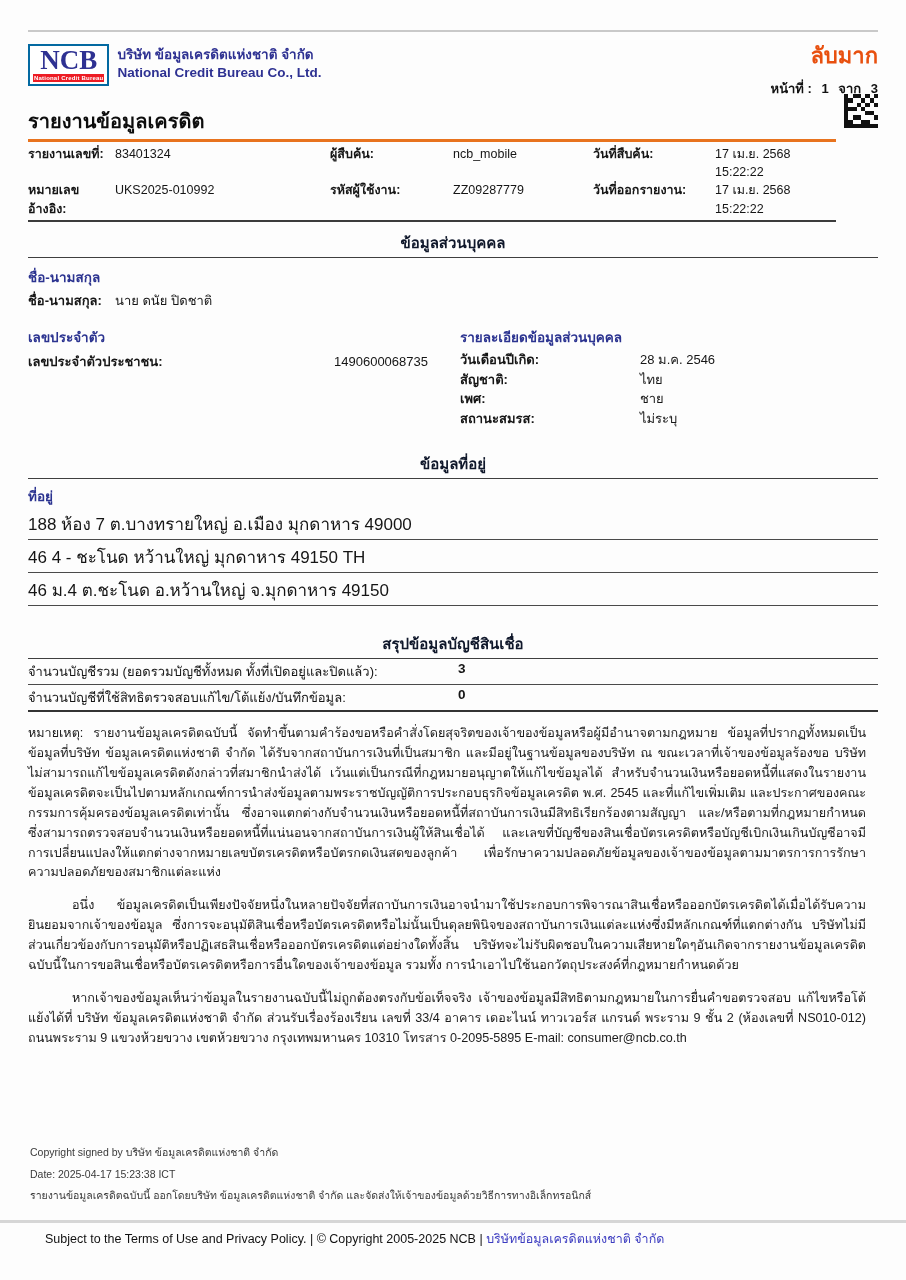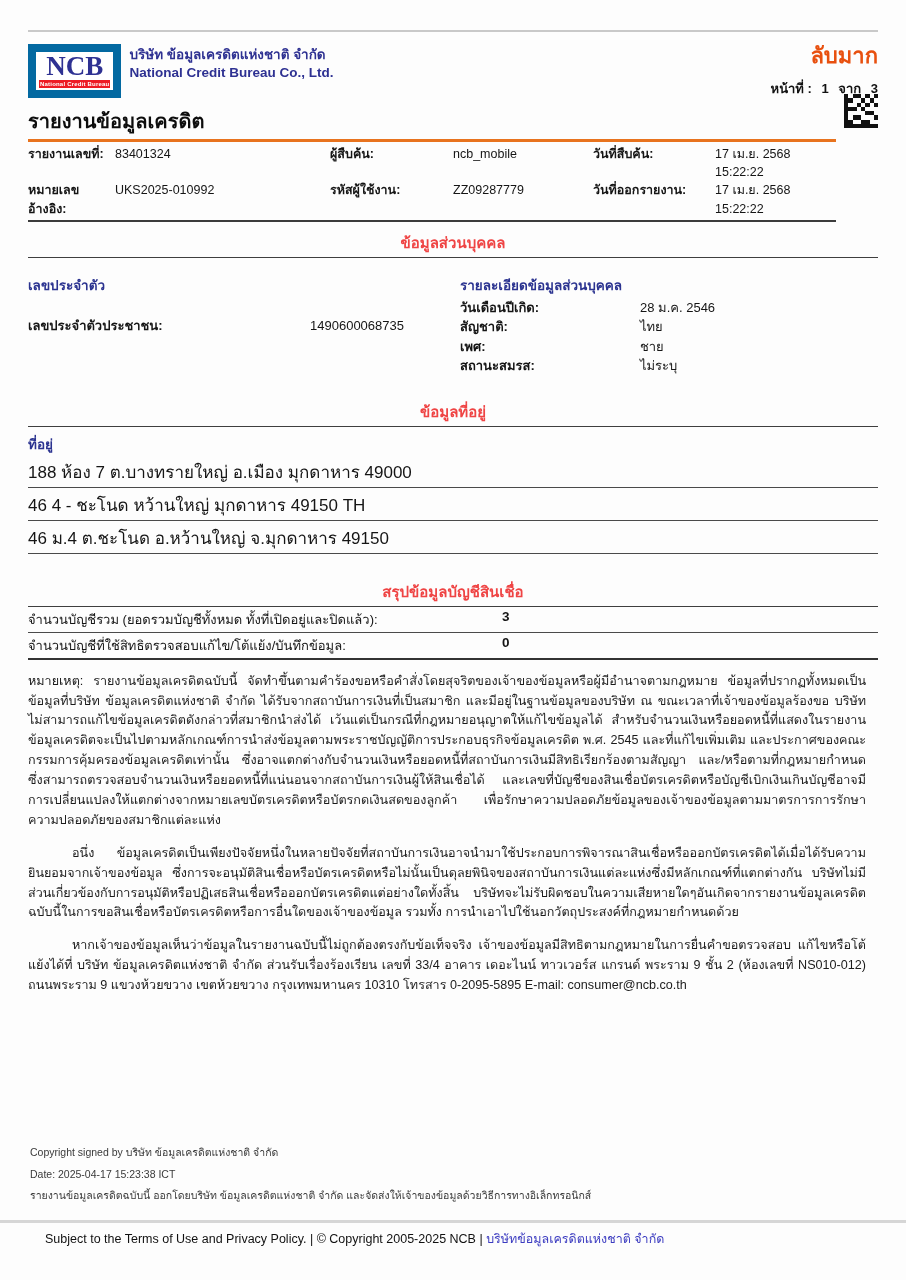--- a/index.html
+++ b/index.html
@@ -8,21 +8,21 @@
     font-family:"Liberation Sans","DejaVu Sans",sans-serif;
     color:#151515;-webkit-font-smoothing:antialiased;
   }
   .page{position:absolute;inset:0;background:#fdfdfd;overflow:hidden;}
   .content{position:relative;margin:0 28px;width:850px;}
   .top-rule{margin-top:30px;border-top:2px solid #c9c9c9;width:850px;}
 
   
   .header{display:flex;justify-content:space-between;align-items:flex-start;margin-top:12px;}
   .header-left{display:flex;align-items:flex-start;gap:8px;}
-  .logo-box{border:8px solid #0369a1;background:#fff;padding:1px 3px 0 3px;text-align:center;}
+  .logo-box{border:2px solid #0369a1;background:#fff;padding:1px 3px 0 3px;text-align:center;}
   .logo-ncb{font-family:"Liberation Serif","DejaVu Serif",serif;font-weight:bold;
     color:#2e3192;font-size:27px;line-height:26px;letter-spacing:0px;}
   .logo-banner{background:#ed1c24;color:#fff;font-size:6px;font-weight:bold;
     padding:1px 1px;margin:1px 0 2px 0;white-space:nowrap;letter-spacing:.2px;}
   .company{padding-top:2px;}
   .company-th{color:#2e3192;font-weight:bold;font-size:13.5px;line-height:1.35;}
   .company-en{color:#2e3192;font-weight:bold;font-size:13.5px;line-height:1.35;}
   .header-right{text-align:right;padding-top:0;}
   .confidential{color:#e8500f;font-weight:bold;font-size:22px;line-height:1.1;}
   .page-info{font-weight:bold;font-size:13px;margin-top:10px;color:#111;}
@@ -31,42 +31,42 @@
   
   .title-block{width:808px;}
   .report-title{font-size:20px;font-weight:bold;color:#0d0d0d;margin:6px 0 2px 0;}
   .orange-rule{border-top:3px solid #e8731e;width:808px;}
   .qr{position:absolute;top:64px;right:0px;}
   .meta{display:grid;grid-template-columns:87px 215px 123px 140px 122px 1fr;
     font-size:12.5px;line-height:1.45;padding:3px 0 2px 0;border-bottom:2px solid #3c3c3c;}
   .meta .lab{font-weight:bold;}
 
   
-  .section-title{text-align:center;color:#ef4444;font-weight:bold;font-size:15px;
+  .section-title{text-align:center;color:#0f172a;font-weight:bold;font-size:15px;
     border-bottom:1.5px solid #3f3f3f;padding-bottom:2px;margin-top:9px;}
 
   .blue-head{color:#2b3390;font-weight:bold;font-size:13.5px;}
   .kv{font-size:13px;line-height:1.5;}
   .kv .lab{font-weight:bold;}
 
   .name-block{margin-top:8px;}
   .name-row{display:grid;grid-template-columns:87px 1fr;margin-top:3px;}
 
   .two-col{display:grid;grid-template-columns:432px 1fr;margin-top:16px;}
-  .id-row{display:grid;grid-template-columns:282px 1fr;margin-top:20px;}
+  .id-row{display:grid;grid-template-columns:282px 1fr;margin-top:4px;gap:24px;}
   .detail-row{display:grid;grid-template-columns:180px 1fr;}
   .details .blue-head{margin-bottom:2px;}
 
   
   .addr-head{margin-top:6px;}
   .addr-row{border-bottom:1.5px solid #4a4a4a;font-size:17px;padding:3px 0 2px 0;}
 
   
   .sum-row{display:grid;grid-template-columns:430px 1fr;font-size:13px;
-    border-bottom:1.5px solid #4a4a4a;padding:2px 0;gap:44px;}
+    border-bottom:1.5px solid #4a4a4a;padding:2px 0;}
   .sum-row .val{font-weight:bold;font-size:13.5px;}
   .sum-row.last{border-bottom:2.5px solid #333;}
 
   
   .notes{margin-top:12px;font-size:12.6px;line-height:1.58;text-align:justify;color:#1b1b1b;}
   .notes p{margin:0 12px 13px 0;}
   .notes p.indent{text-indent:44px;}
 
   
   .signature{position:absolute;left:30px;top:1146px;font-size:10.5px;color:#3a3a3a;line-height:1.2;}
@@ -157,20 +157,27 @@
         <div>UKS2025-010992</div>
         <div class="lab">รหัสผู้ใช้งาน:</div>
         <div>ZZ09287779</div>
         <div class="lab">วันที่ออกรายงาน:</div>
         <div>17 เม.ย. 2568 15:22:22</div>
       </div>
     </div>
 
     <div class="section-title">ข้อมูลส่วนบุคคล</div>
 
+    <div class="name-block">
+      <div class="blue-head">ชื่อ-นามสกุล</div>
+      <div class="name-row kv">
+        <span class="lab">ชื่อ-นามสกุล:</span>
+        <span>นาย ดนัย ปิดชาติ</span>
+      </div>
+    </div>
 
     <div class="two-col">
       <div>
         <div class="blue-head">เลขประจำตัว</div>
         <div class="id-row kv">
           <span class="lab">เลขประจำตัวประชาชน:</span>
           <span>1490600068735</span>
         </div>
       </div>
       <div class="details">

